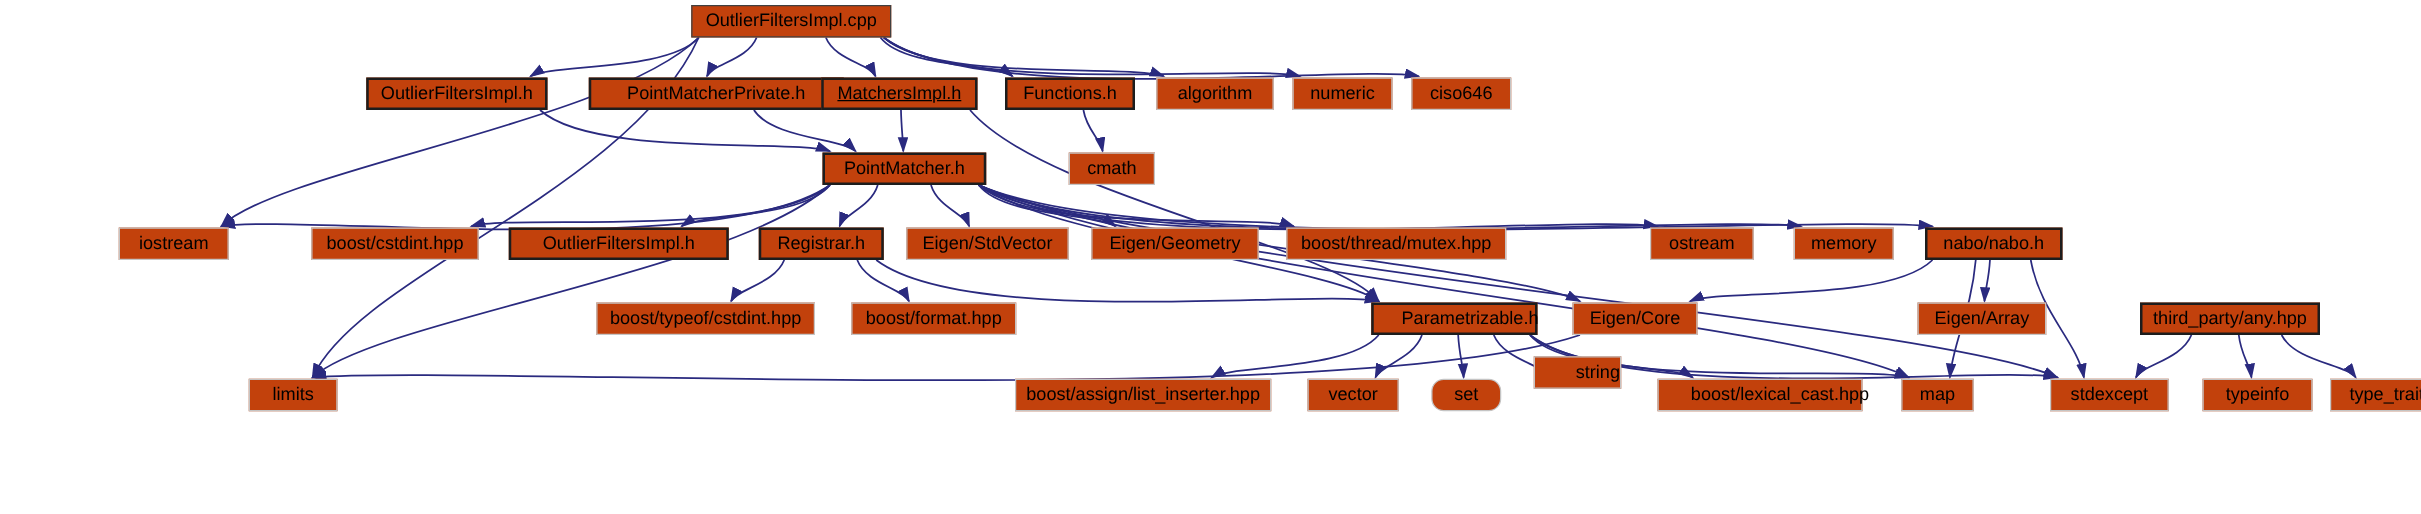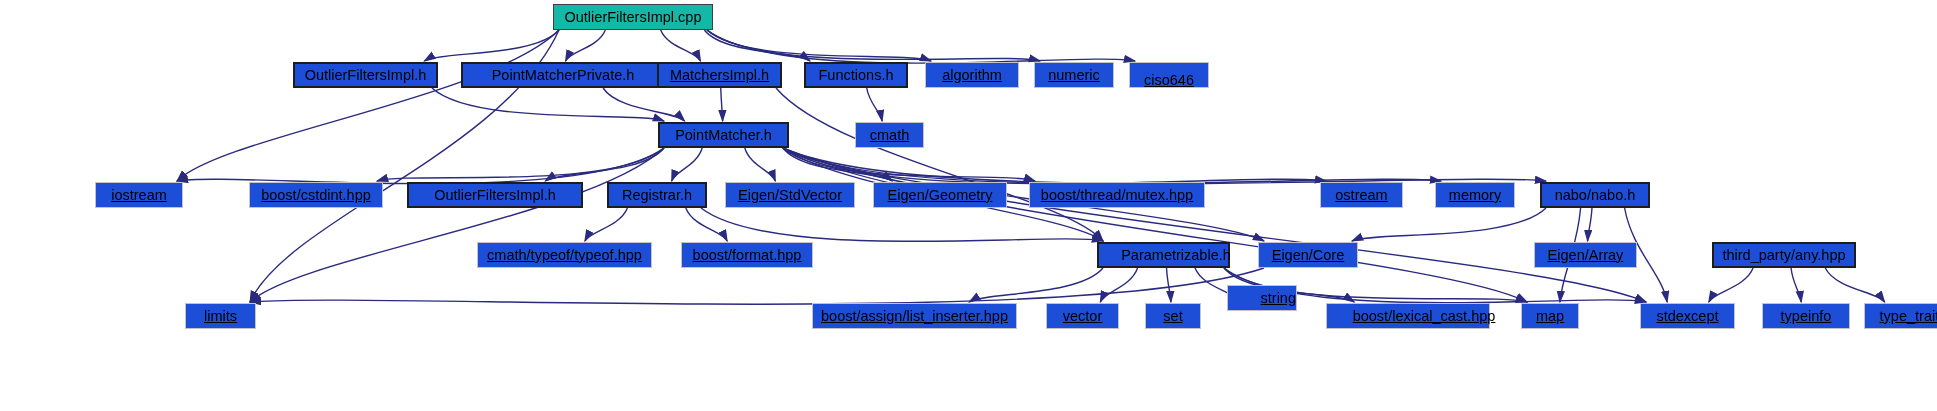--- a/index.html
+++ b/index.html
@@ -28,36 +28,35 @@
     position: absolute;
     box-sizing: border-box;
     display: flex;
     align-items: center;
     justify-content: center;
     height: 26px;
     font-size: 14.5px;
     line-height: 1;
     color: #000000;
     white-space: nowrap;
-    background: #1d4ed8;
+    background: #c2410c;
     border: 1px solid #000000;
     z-index: 5;
   }
   
   .node.strong {
     border: 2px solid #1d1d1d;
   }
   
   .node.weak {
     border: 1px solid #c4c4c4;
-    text-decoration: underline;
   }
   
   .node.root {
-    background: #14b8a6;
+    background: #c2410c;
     border: 1px solid #404040;
   }
   .node span {
     pointer-events: none;
   }
 </style>
 </head>
 <body>
 
 <div id="graph">
@@ -117,36 +116,36 @@
         <path d="M 1264 268 C 1081.48 329.3, 371.68 291.8, 250 302" marker-end="url(#arrow)"></path>
       </g>
   </svg>
   <div id="node-layer">
       <div class="node root" style="left: 553px; top: 4px; width: 160px;">
         <span>OutlierFiltersImpl.cpp</span>
       </div>
       <div class="node strong" style="left: 293px; top: 62px; width: 145px;">
         <span>OutlierFiltersImpl.h</span>
       </div>
-      <div class="node strong" style="left: 461px; top: 62px; width: 204px;">
+      <div class="node strong" style="left: 471px; top: 62px; width: 204px;">
         <span>PointMatcherPrivate.h</span>
       </div>
       <div class="node strong" style="left: 657px; top: 62px; width: 125px; text-decoration: underline;">
         <span>MatchersImpl.h</span>
       </div>
       <div class="node strong" style="left: 804px; top: 62px; width: 104px;">
         <span>Functions.h</span>
       </div>
       <div class="node weak" style="left: 925px; top: 62px; width: 94px;">
         <span>algorithm</span>
       </div>
       <div class="node weak" style="left: 1034px; top: 62px; width: 80px;">
         <span>numeric</span>
       </div>
-      <div class="node weak" style="left: 1129px; top: 62px; width: 80px; align-items: flex-end;">
+      <div class="node weak" style="left: 1129px; top: 62px; width: 80px;">
         <span>ciso646</span>
       </div>
       <div class="node strong" style="left: 658px; top: 122px; width: 131px;">
         <span>PointMatcher.h</span>
       </div>
       <div class="node weak" style="left: 855px; top: 122px; width: 69px; justify-content: center;">
         <span>cmath</span>
       </div>
       <div class="node weak" style="left: 95px; top: 182px; width: 88px;">
         <span>iostream</span>
@@ -172,47 +171,47 @@
       <div class="node weak" style="left: 1320px; top: 182px; width: 83px;">
         <span>ostream</span>
       </div>
       <div class="node weak" style="left: 1435px; top: 182px; width: 80px;">
         <span>memory</span>
       </div>
       <div class="node strong" style="left: 1540px; top: 182px; width: 110px;">
         <span>nabo/nabo.h</span>
       </div>
       <div class="node weak" style="left: 477px; top: 242px; width: 175px;">
-        <span>cmath/typeof/typeof.hpp</span>
+        <span>boost/typeof/cstdint.hpp</span>
       </div>
       <div class="node weak" style="left: 681px; top: 242px; width: 132px;">
         <span>boost/format.hpp</span>
       </div>
       <div class="node strong" style="left: 1097px; top: 242px; width: 133px; padding-left: 25px;">
         <span>Parametrizable.h</span>
       </div>
       <div class="node weak" style="left: 1258px; top: 242px; width: 100px;">
         <span>Eigen/Core</span>
       </div>
       <div class="node weak" style="left: 1534px; top: 242px; width: 103px;">
         <span>Eigen/Array</span>
       </div>
       <div class="node strong" style="left: 1712px; top: 242px; width: 144px;">
         <span>third_party/any.hpp</span>
       </div>
-      <div class="node weak" style="left: 185px; top: 303px; width: 71px;">
+      <div class="node weak" style="left: 199px; top: 303px; width: 71px;">
         <span>limits</span>
       </div>
       <div class="node weak" style="left: 812px; top: 303px; width: 205px;">
         <span>boost/assign/list_inserter.hpp</span>
       </div>
       <div class="node weak" style="left: 1046px; top: 303px; width: 73px;">
         <span>vector</span>
       </div>
-      <div class="node weak" style="left: 1145px; top: 303px; width: 56px;">
+      <div class="node weak" style="left: 1145px; top: 303px; width: 56px; border-radius: 10px;">
         <span>set</span>
       </div>
       <div class="node weak" style="left: 1227px; top: 285px; width: 70px; justify-content: flex-end;">
         <span>string</span>
       </div>
       <div class="node weak" style="left: 1326px; top: 303px; width: 164px; padding-left: 32px;">
         <span>boost/lexical_cast.hpp</span>
       </div>
       <div class="node weak" style="left: 1521px; top: 303px; width: 58px;">
         <span>map</span>

